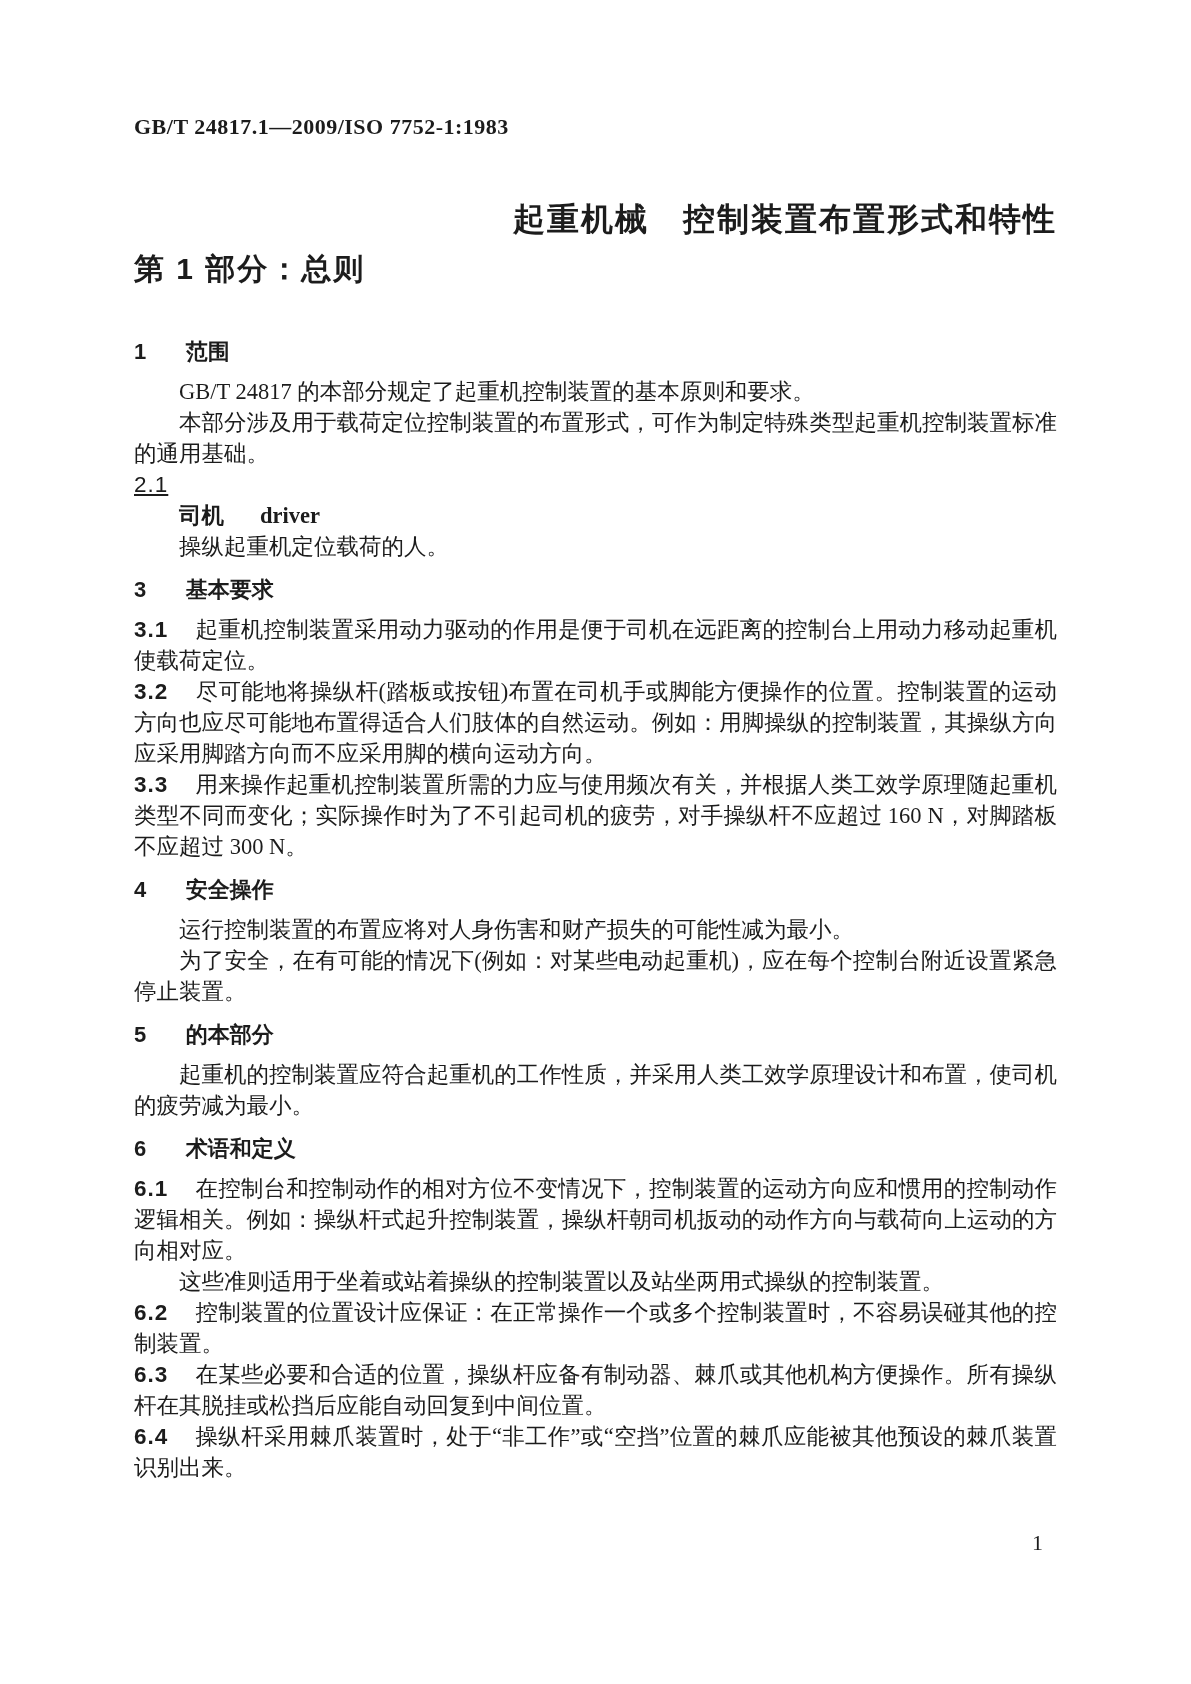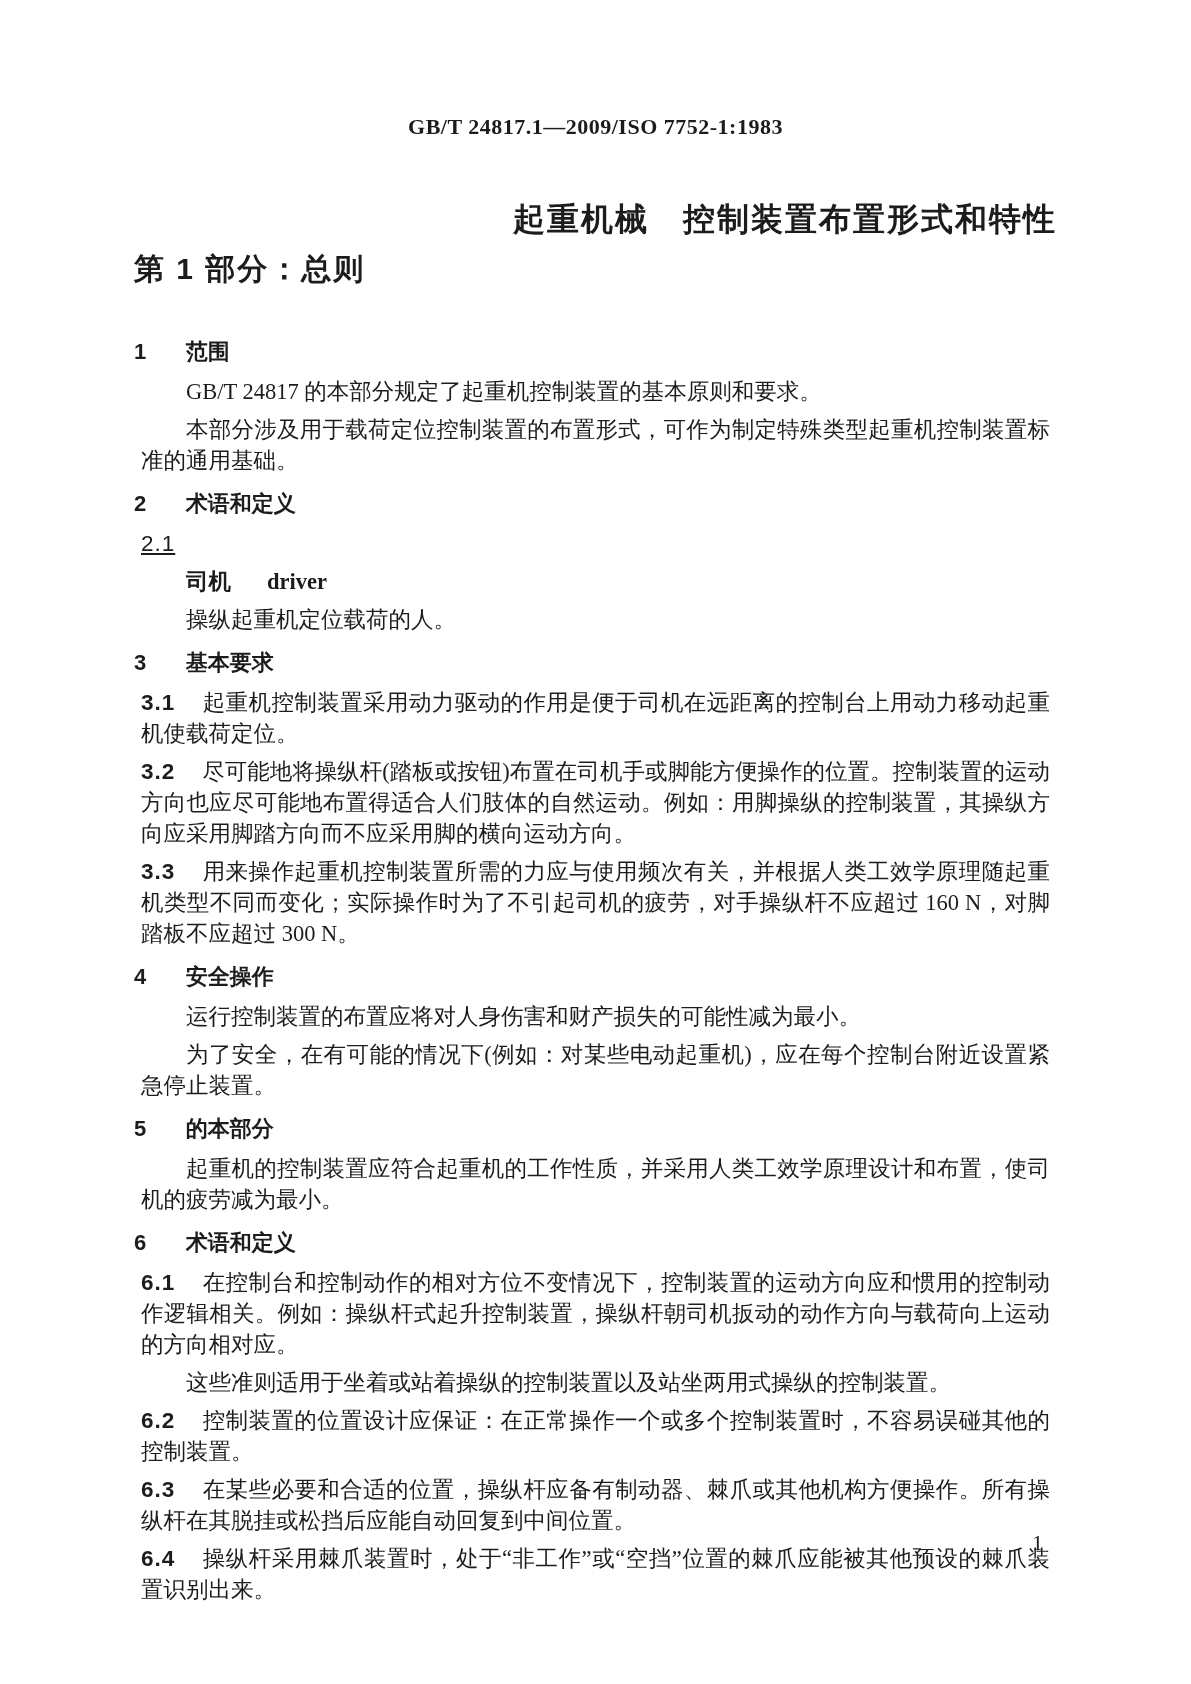--- a/index.html
+++ b/index.html
@@ -17,21 +17,21 @@
     overflow: hidden;
   }
   .content {
     position: absolute;
     left: 134px;
     top: 0;
     width: 923px;
   }
   .header-code {
     margin-top: 112px;
-    text-align: center;
+    text-align: left;
     font-family: "Liberation Serif", serif;
     font-weight: bold;
     font-size: 22px;
     line-height: 30px;
     letter-spacing: 0.5px;
   }
   .doc-title {
     margin-top: 56px;
     text-align: right;
     font-family: "Liberation Sans", sans-serif;
@@ -58,21 +58,21 @@
   }
   h2.sec-h.first {
     margin-top: 46px;
   }
   .sec-num {
     display: inline-block;
     margin-right: 1.8em;
     font-weight: bold;
   }
   p.para {
-    margin: 7px;
+    margin: 0;
     font-size: 22.5px;
     line-height: 31px;
     text-align: justify;
   }
   p.para.indent {
     text-indent: 2em;
   }
   p.para.term .term-cn {
     font-family: "Liberation Sans", sans-serif;
     font-weight: bold;
@@ -115,23 +115,20 @@
 
     <section>
       <h2 class="sec-h first">
         <span class="sec-num">1</span><span>范围</span>
       </h2>
       <p class="para indent">GB/T 24817 的本部分规定了起重机控制装置的基本原则和要求。</p>
       <p class="para indent">本部分涉及用于载荷定位控制装置的布置形式，可作为制定特殊类型起重机控制装置标准的通用基础。</p>
     </section>
 
     <section>
-      <h2 class="sec-h">
-        <span class="sec-num">2</span><span>术语和定义</span>
-      </h2>
       <p class="para subnum">2.1</p>
       <p class="para indent term">
         <span class="term-cn">司机</span><span class="term-en">driver</span>
       </p>
       <p class="para indent">操纵起重机定位载荷的人。</p>
     </section>
 
     <section>
       <h2 class="sec-h">
         <span class="sec-num">3</span><span>基本要求</span>

